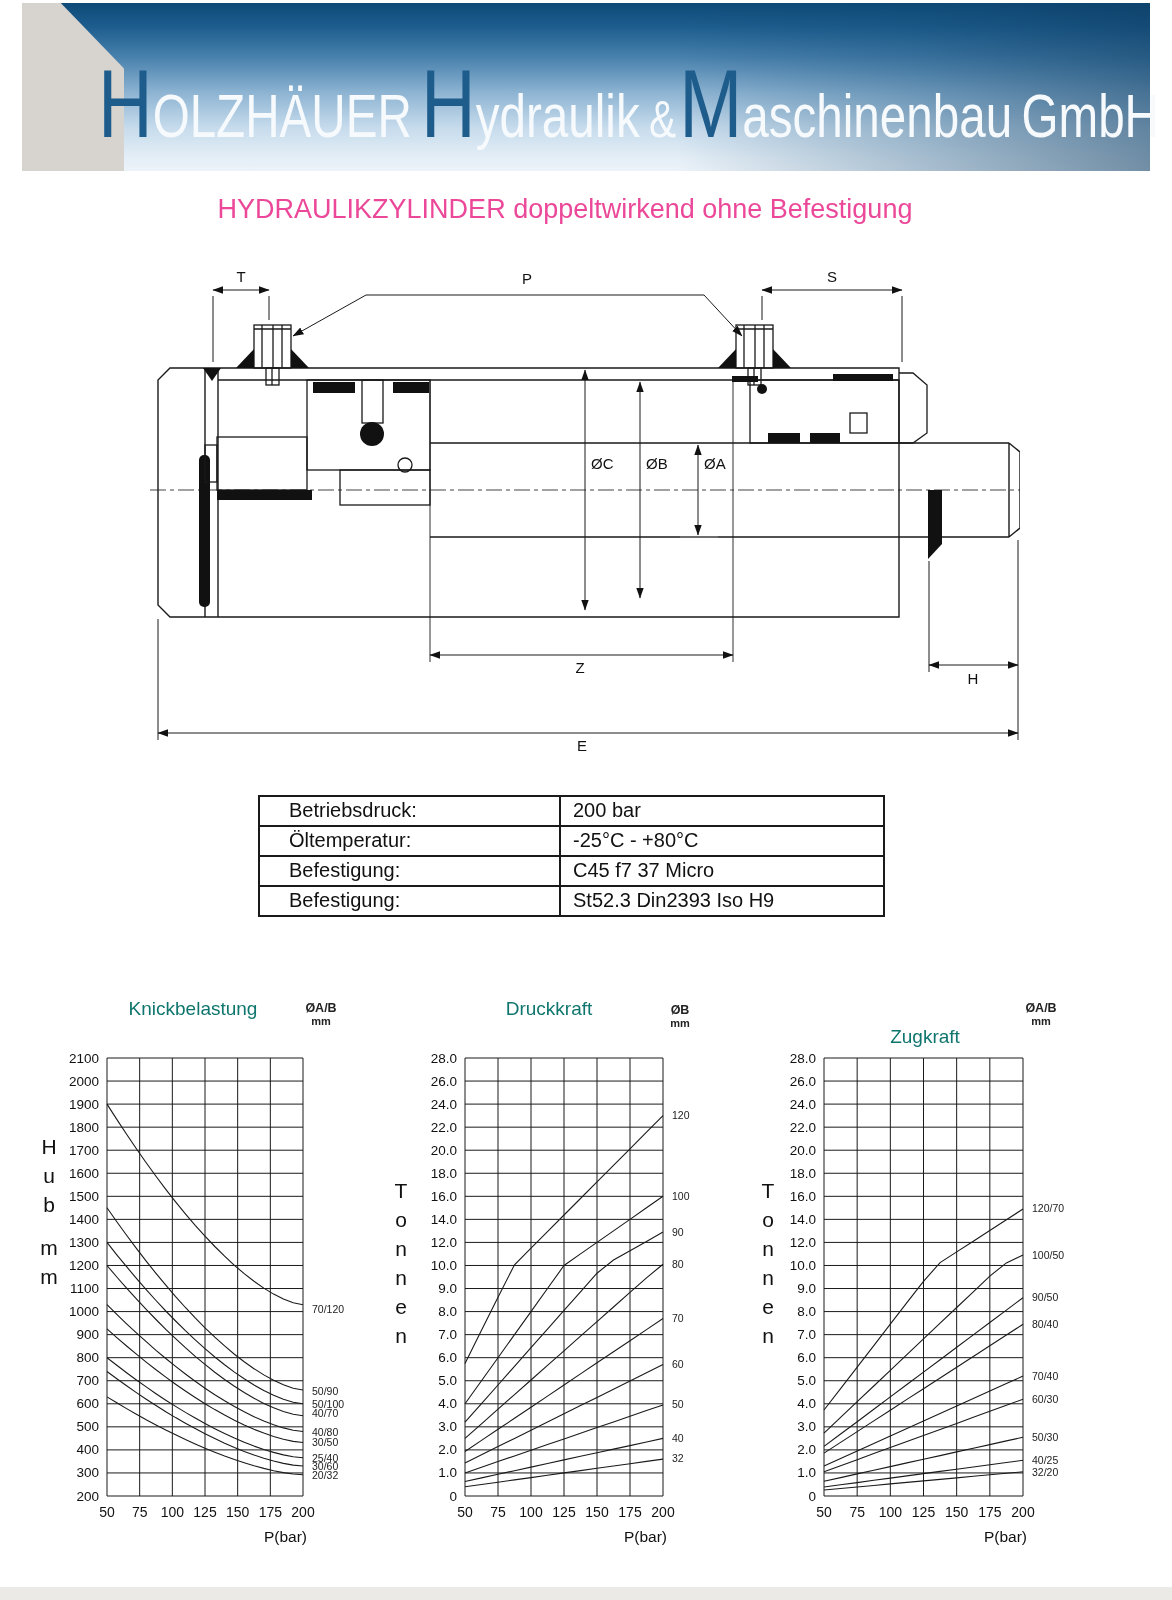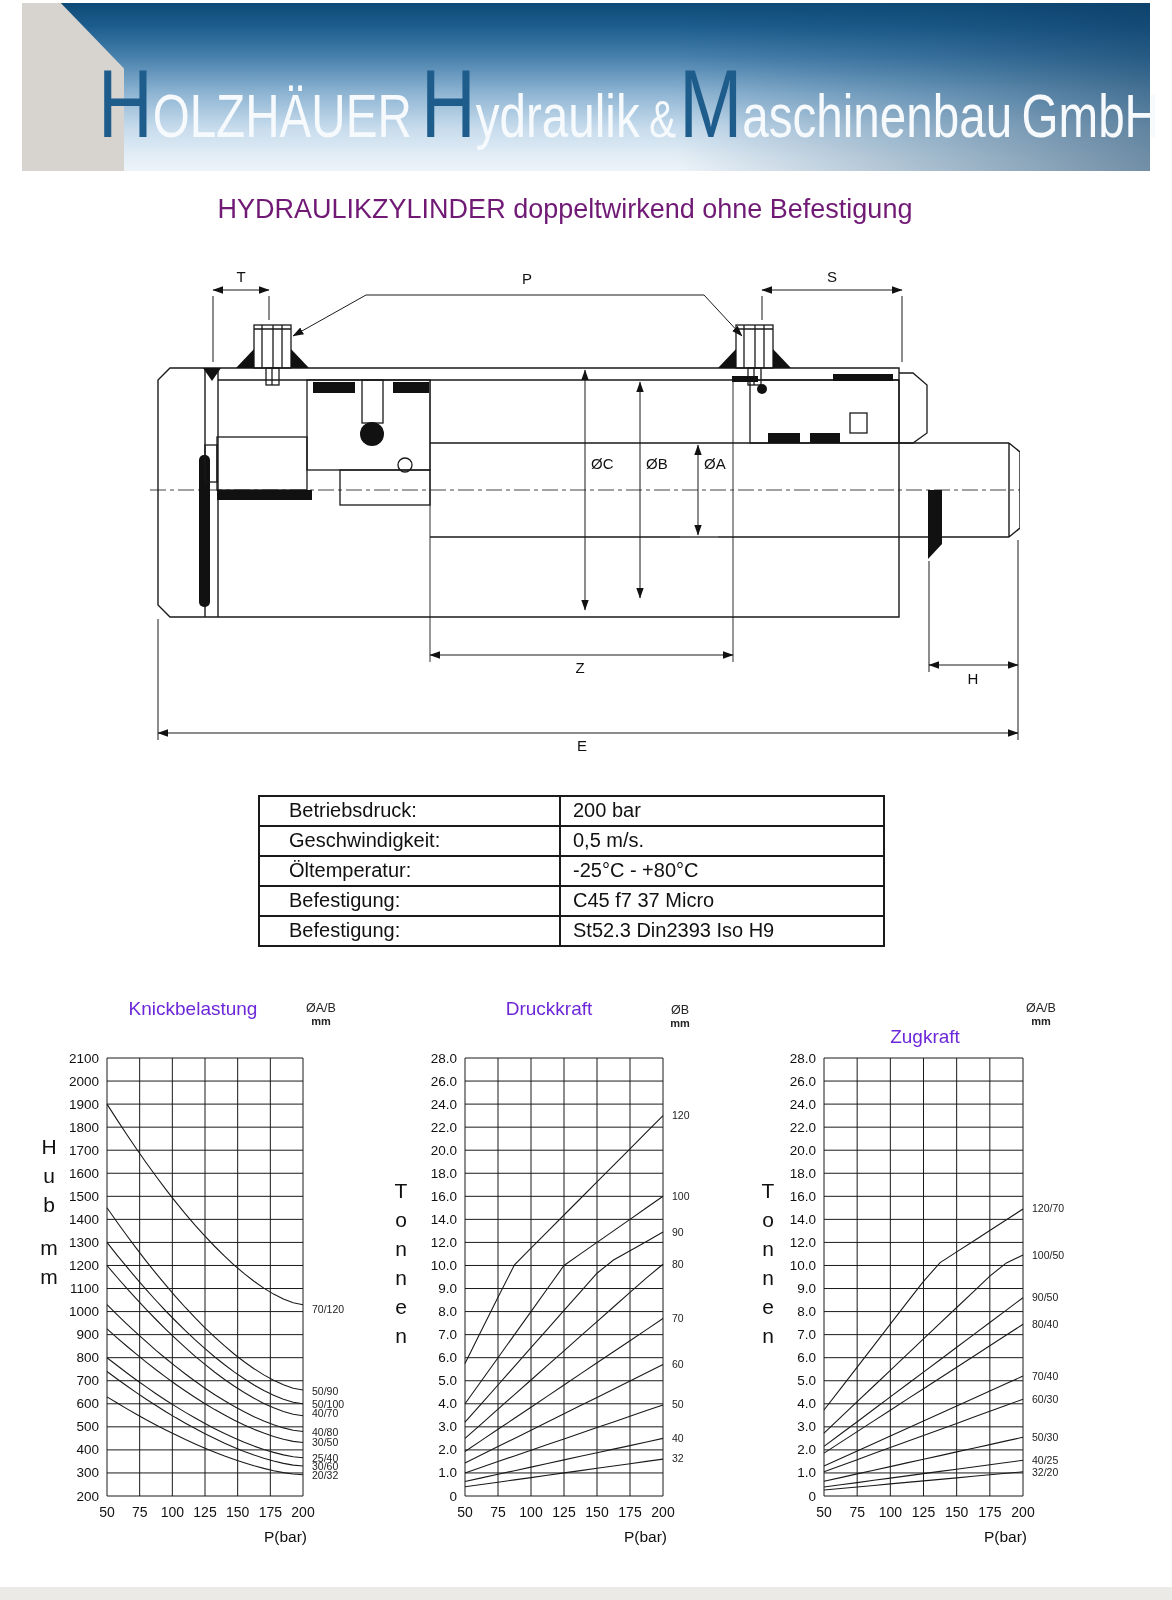--- a/index.html
+++ b/index.html
@@ -15,37 +15,37 @@
   .house{position:absolute;left:0;top:0;width:102px;height:168px;background:#d7d4d0;
          clip-path:polygon(0 0, 38% 0, 100% 39%, 100% 100%, 0 100%);}
   .logo-text{position:absolute;left:76px;bottom:20px;display:flex;align-items:baseline;
              transform:scaleX(.78);transform-origin:left bottom;white-space:pre;color:#f6fafd;}
   .logo-text .big{font-size:97px;line-height:.9;color:#1e5c8c;}
   .logo-text .word{font-size:61px;margin-right:12px;}
   .logo-text .amp{font-size:52px;margin:0 4px 0 0;}
 
   
   .doc-title{position:absolute;left:150px;top:194px;width:830px;text-align:center;
-             font-size:27px;font-weight:500;color:#701a75;}
+             font-size:27px;font-weight:500;color:#ec4899;}
 
   
   svg{font-family:"Liberation Sans", sans-serif;}
   .drawing{position:absolute;left:150px;top:258px;}
   .drawing text{font-size:15px;fill:#111;}
 
   
   .spec{position:absolute;left:258px;top:795px;border-collapse:collapse;}
   .spec td{border:2px solid #1a1a1a;font-size:20px;height:26px;padding:0 10px 2px 12px;}
   .spec td.c1{width:260px;padding-left:29px;}
   .spec td.c2{width:300px;margin-left:33px;}
 
   
-  .chart-title{position:absolute;font-size:19px;text-align:center;color:#6d28d9;}
+  .chart-title{position:absolute;font-size:19px;text-align:center;color:#0f766e;}
   .rhead{position:absolute;text-align:center;line-height:13px;color:#222;}
-  .rhead .l1{font-size:12.5px;display:block;}
+  .rhead .l1{font-size:12.5px;display:block;font-weight:bold;}
   .rhead .l2{font-size:11px;display:block;font-weight:bold;}
   .ylab{position:absolute;display:flex;flex-direction:column;align-items:center;font-size:21px;color:#111;}
   .ylab span{display:block;line-height:29px;}
   .ylab span.gap{height:14px;}
   .chart-svg{position:absolute;}
 
   .bottom-band{position:absolute;left:0;top:1587px;width:1172px;height:13px;background:#eceae7;}
 </style>
 </head>
 <body>
@@ -161,24 +161,20 @@
       <text x="823" y="426">H</text>
       <text x="432" y="493">E</text>
     </g>
   </svg>
 
   <table class="spec">
     <tbody>
       <tr>
         <td class="c1">Betriebsdruck:</td>
         <td class="c2">200 bar</td>
-        </tr>
-      <tr>
-        <td class="c1">Geschwindigkeit:</td>
-        <td class="c2">0,5 m/s.</td>
         </tr>
       <tr>
         <td class="c1">Öltemperatur:</td>
         <td class="c2">-25°C - +80°C</td>
         </tr>
       <tr>
         <td class="c1">Befestigung:</td>
         <td class="c2">C45 f7 37 Micro</td>
         </tr>
       <tr>

